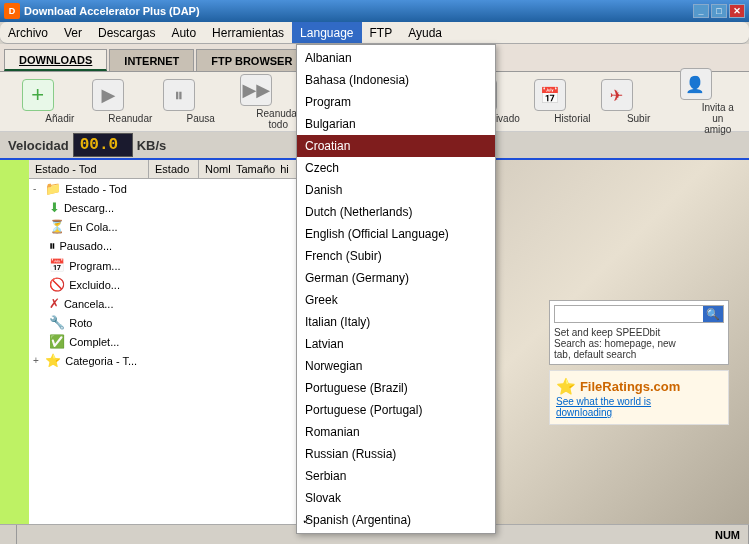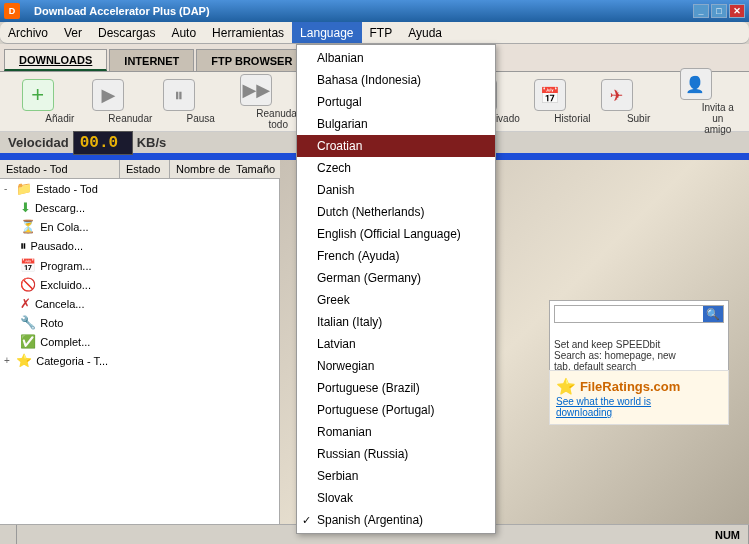--- a/index.html
+++ b/index.html
@@ -26,21 +26,21 @@
     }
     #title-bar .title-icon {
       width: 16px;
       height: 16px;
       margin-right: 4px;
       background: #ff6600;
       border-radius: 2px;
       display: flex; align-items: center; justify-content: center;
       font-size: 9px; color: white; font-weight: bold;
     }
-    #title-bar .title-text { flex: 1; margin-left: 10px; }
+    #title-bar .title-text { flex: 1; }
     #title-bar .win-btns {
       display: flex; gap: 2px;
     }
     #title-bar .win-btn {
       width: 16px; height: 14px;
       background: #5599cc;
       border: 1px solid #88aacc;
       color: white; font-size: 9px;
       display: flex; align-items: center; justify-content: center;
       cursor: pointer;
@@ -129,39 +129,40 @@
     
     #speed-bar {
       background: #d4d0c8;
       height: 28px;
       display: flex;
       align-items: center;
       padding: 0 8px;
       font-size: 13px;
       font-weight: bold;
       color: #333;
-      border-bottom: 7px solid #1d4ed8;
+      border-bottom: 2px solid #1d4ed8;
     }
     .speed-display {
       background: #1a1a2e;
       color: #eab308;
       font-family: 'Courier New', monospace;
       font-size: 16px;
       font-weight: bold;
       padding: 2px 6px;
       margin: 0 4px;
       border: 1px solid #555;
       min-width: 60px;
     }
 
     
     #main-area {
       display: flex;
       height: calc(544px - 22px - 22px - 28px - 60px - 28px - 20px);
-      background: #f0abfc;
+      background: #bef264;
+      padding-left: 29px;
     }
 
     
     #left-panel {
       width: 280px;
       border-right: 1px solid #aaa;
       background: #fff;
       overflow-y: auto;
       flex-shrink: 0;
     }
@@ -221,21 +222,21 @@
     }
     .search-btn-right {
       background: #316ac5;
       color: white;
       border: none;
       width: 20px;
       cursor: pointer;
       font-size: 11px;
     }
     .speedbit-text {
-      font-size: 10px; color: #333; margin-top: 16px;
+      font-size: 10px; color: #333; margin-top: 4px;
     }
     .fileratings {
       position: absolute;
       top: 210px;
       right: 20px;
       background: #fff8e8;
       border: 1px solid #ddd;
       padding: 6px;
       width: 180px;
       font-size: 11px;
@@ -282,21 +283,21 @@
       top: 44px;
       left: 296px;
       background: white;
       border: 1px solid #999;
       box-shadow: 2px 2px 6px rgba(0,0,0,0.3);
       z-index: 1000;
       min-width: 200px;
       padding: 2px 0;
     }
     .dropdown-item {
-      padding: 4px 20px;
+      padding: 4px 8px;
       cursor: pointer;
       font-size: 12px;
       color: #000;
       display: flex;
       align-items: center;
       position: relative;
     }
     .dropdown-item.checked::before {
       content: '✓';
       position: absolute;
@@ -460,28 +461,28 @@
         <span class="fileratings-title">FileRatings.com</span>
       </div>
       <div class="fileratings-link">See what the world is<br>downloading</div>
     </div>
   </div>
 </div>
 
 <div id="language-dropdown">
 <div class="dropdown-item">Albanian</div>
     <div class="dropdown-item">Bahasa (Indonesia)</div>
-    <div class="dropdown-item">Portugal</div>
+    <div class="dropdown-item">Program</div>
     <div class="dropdown-item">Bulgarian</div>
     <div class="dropdown-item highlighted">Croatian</div>
     <div class="dropdown-item">Czech</div>
     <div class="dropdown-item">Danish</div>
     <div class="dropdown-item">Dutch (Netherlands)</div>
     <div class="dropdown-item">English (Official Language)</div>
-    <div class="dropdown-item">French (Ayuda)</div>
+    <div class="dropdown-item">French (Subir)</div>
     <div class="dropdown-item">German (Germany)</div>
     <div class="dropdown-item">Greek</div>
     <div class="dropdown-item">Italian (Italy)</div>
     <div class="dropdown-item">Latvian</div>
     <div class="dropdown-item">Norwegian</div>
     <div class="dropdown-item">Portuguese (Brazil)</div>
     <div class="dropdown-item">Portuguese (Portugal)</div>
     <div class="dropdown-item">Romanian</div>
     <div class="dropdown-item">Russian (Russia)</div>
     <div class="dropdown-item">Serbian</div>

